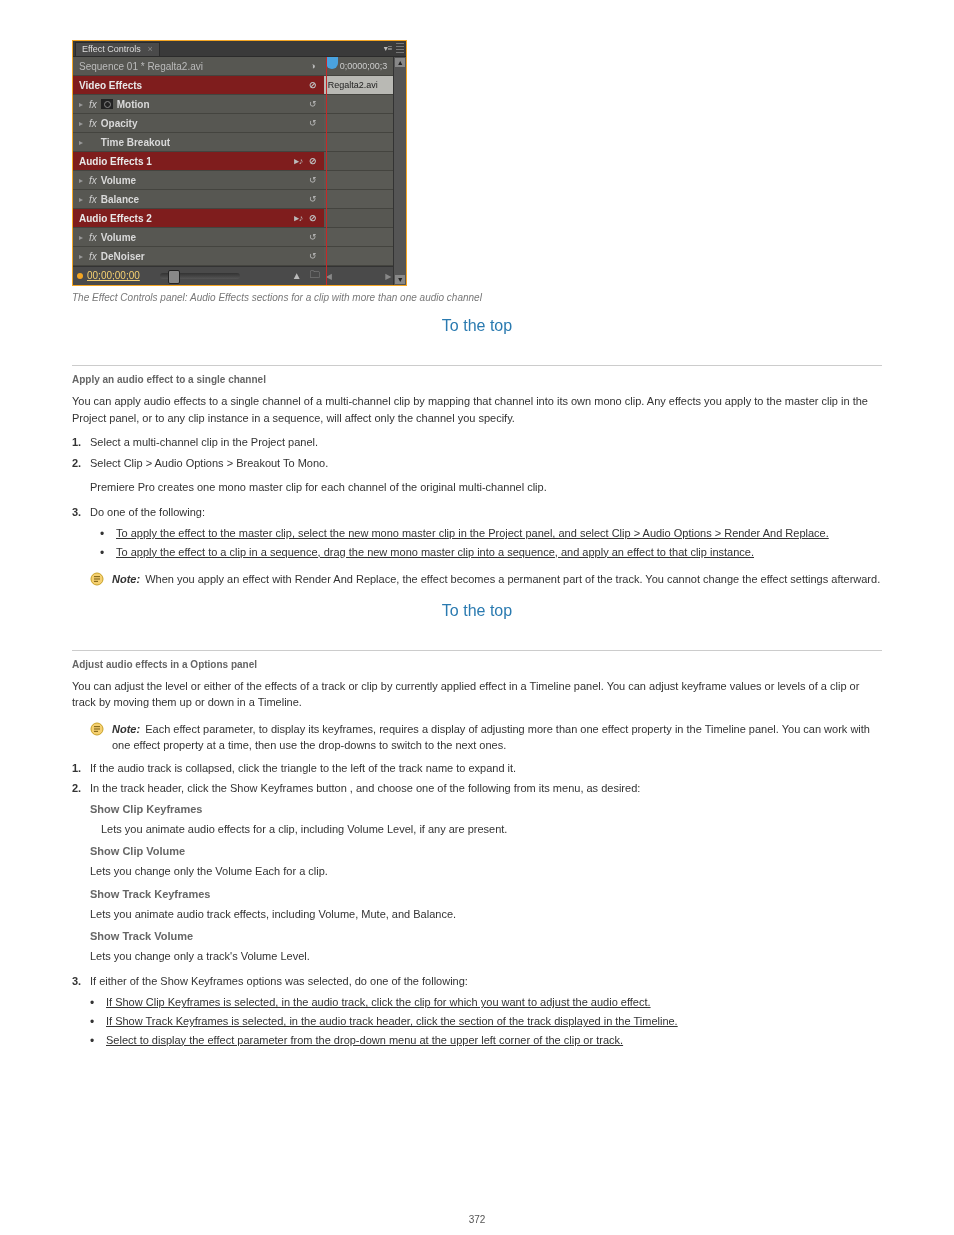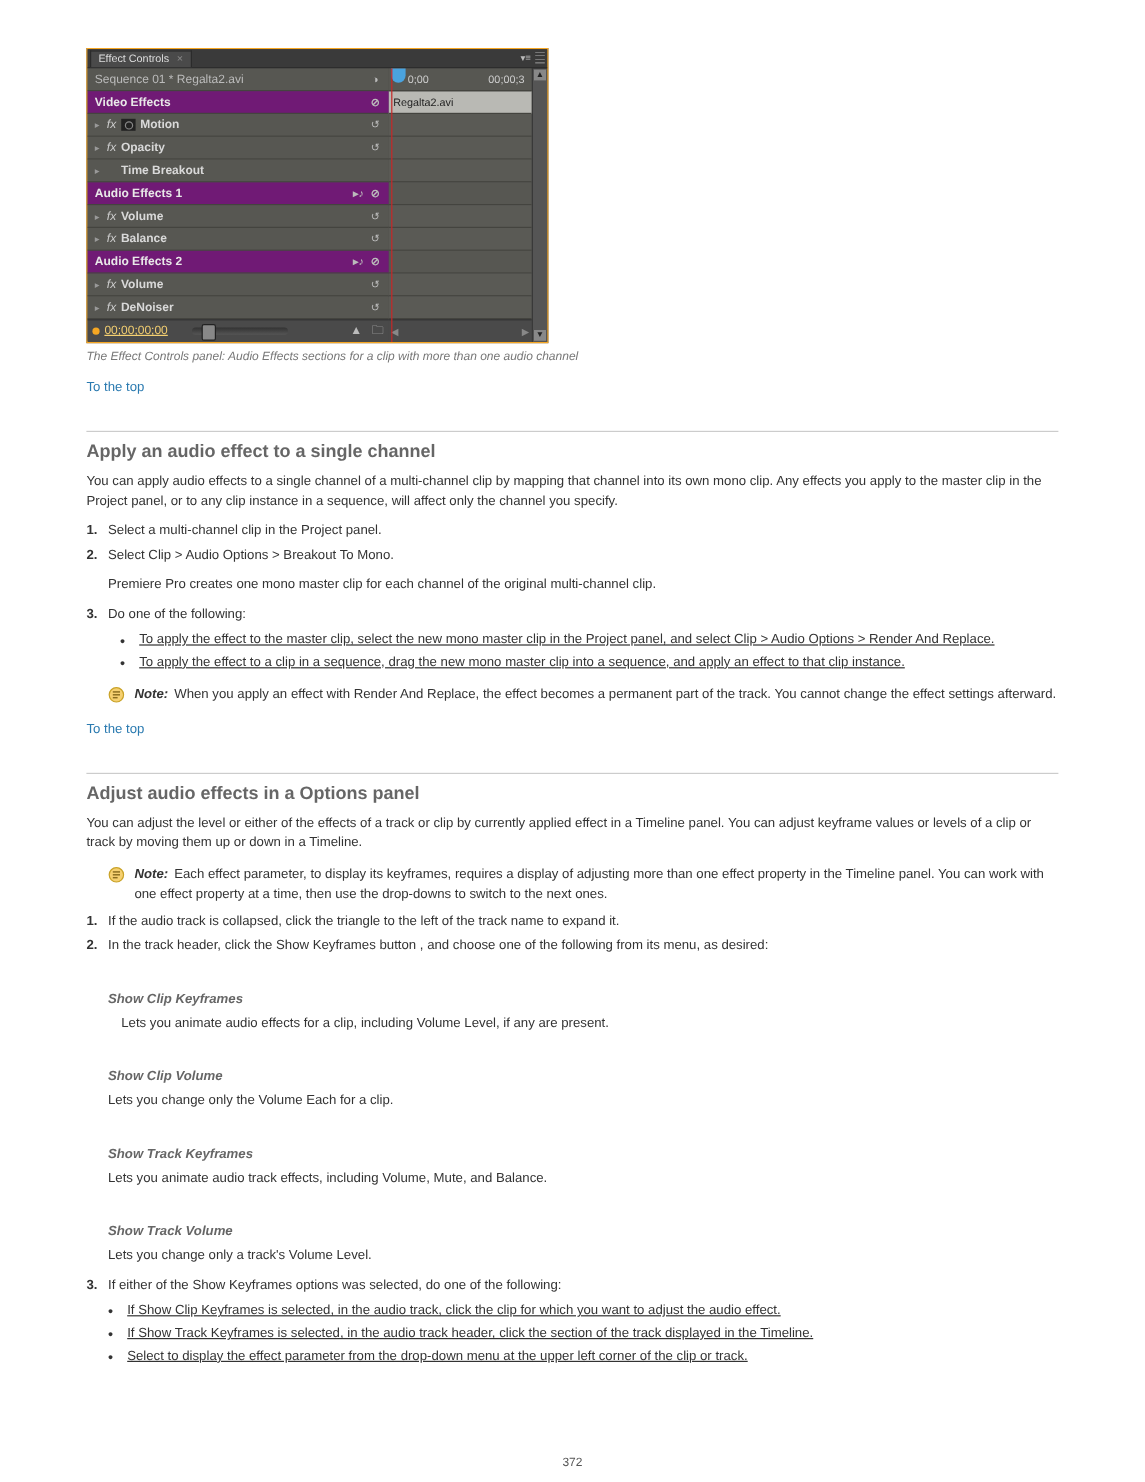--- a/index.html
+++ b/index.html
@@ -13,21 +13,21 @@
   }
   .page {
     padding: 40px 72px 30px 72px;
     box-sizing: border-box;
     min-height: 1235px;
     position: relative;
   }
 
   
   .panel-wrap {
-    width: 385px;
+    width: 335px;
     border: 1px solid #f5a623;
     background: #4a4a4a;
     font-size: 10px;
     color: #d9d9d9;
     box-sizing: border-box;
   }
   .panel-tabbar {
     height: 15px;
     background: #3a3a3a;
     display: flex;
@@ -109,21 +109,21 @@
   .row {
     height: 19px;
     line-height: 19px;
     border-bottom: 1px solid #44443f;
     display: flex;
     align-items: center;
     padding: 0 4px 0 6px;
     box-sizing: border-box;
   }
   .row.subtle { background: #575752; }
-  .row.section { background: #701a75; font-weight: bold; color: #e8e8e8; }
+  .row.section { background: #7f1d1d; font-weight: bold; color: #e8e8e8; }
   .row.seq { background: #575752; color: #bbb; }
 
   .row .tri {
     width: 8px;
     color: #999;
     font-size: 8px;
     margin-right: 2px;
   }
   .row .fx {
     font-style: italic;
@@ -249,31 +249,30 @@
     color: #777;
     font-size: 10px;
     margin-top: 6px;
   }
   hr.sect {
     border: none;
     border-top: 1px solid #cccccc;
     margin: 30px 0 8px 0;
   }
   h2.section-h {
-    font-size: 15px;
+    font-size: 10px;
     font-weight: bold;
     color: #666;
     margin: 0 0 6px 0;
   }
   h3.sub-h {
     font-size: 11px;
     color: #666;
     font-weight: bold;
-    margin: 30px 0 6px 0;
-    font-style: italic;
+    margin: 6px 0 6px 0;
   }
   p.body {
     font-size: 11px;
     line-height: 1.5;
     margin: 8px 0;
     color: #333;
   }
   .step {
     display: flex;
     margin: 4px 0;
@@ -315,22 +314,22 @@
   .note .note-icon {
     width: 16px;
     flex: 0 0 16px;
     margin-right: 6px;
     margin-top: 1px;
   }
   .note .note-icon svg { display:block; }
   .note .note-label { font-weight: bold; font-style: italic; margin-right: 2px; }
 
   .totop {
-    text-align: left;
-    font-size: 11px;
+    text-align: center;
+    font-size: 16px;
     color: #2a7ab0;
     margin: 14px 0 4px 0;
   }
   .totop a { color: #2a7ab0; text-decoration: none; }
 
   .blue-links a { color: #2a7ab0; text-decoration: none; }
 
   .pagenum {
     position: absolute;
     bottom: 10px;

